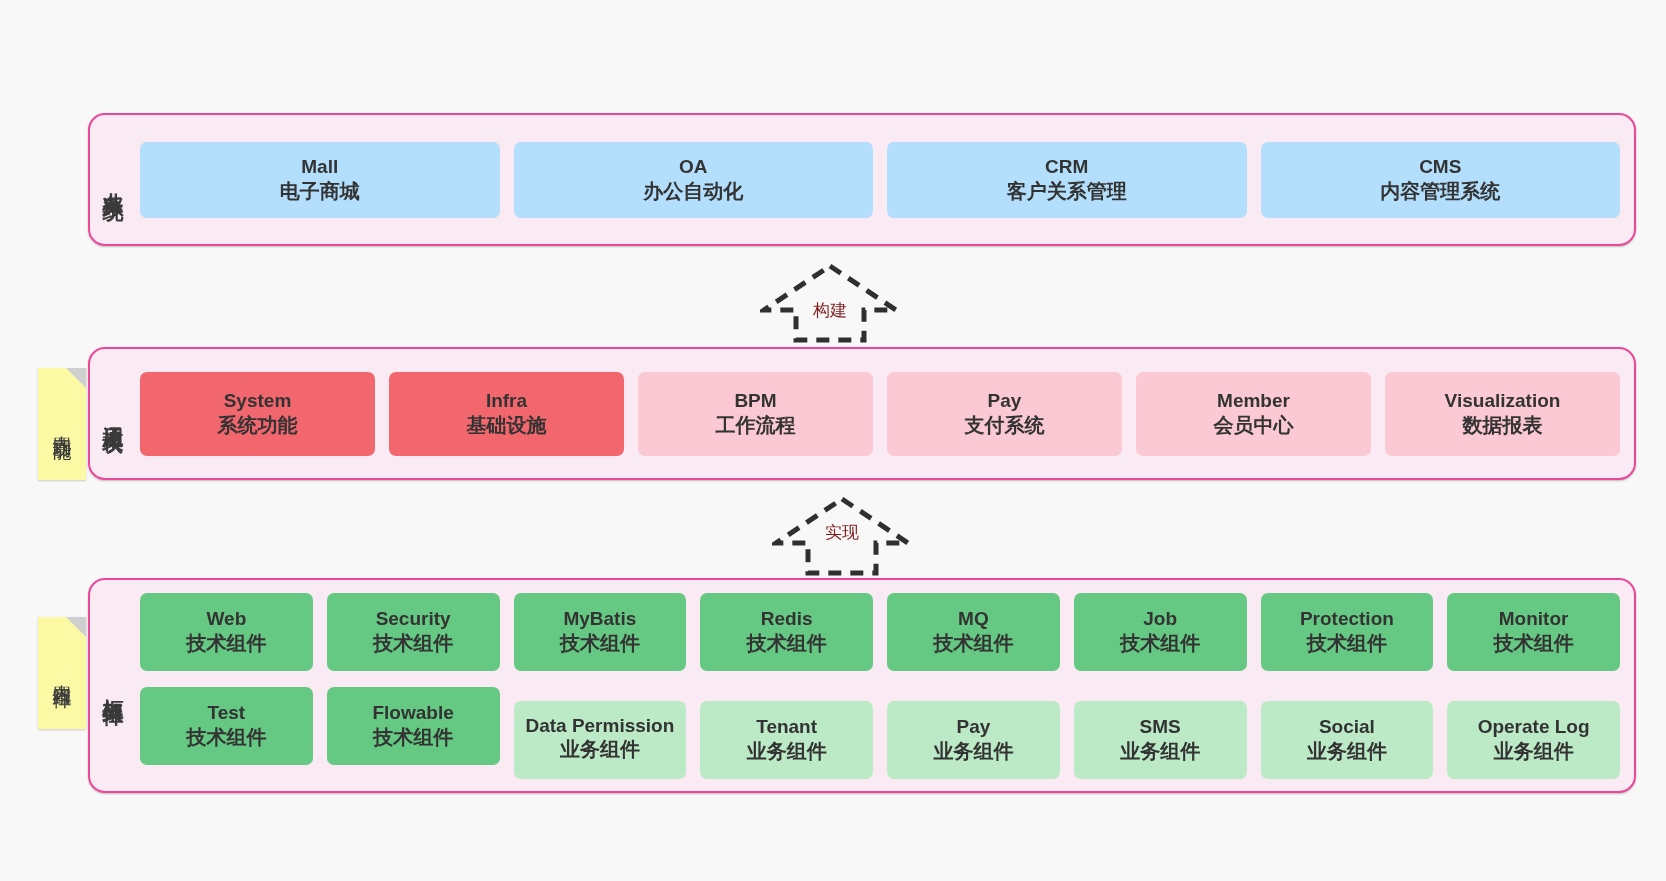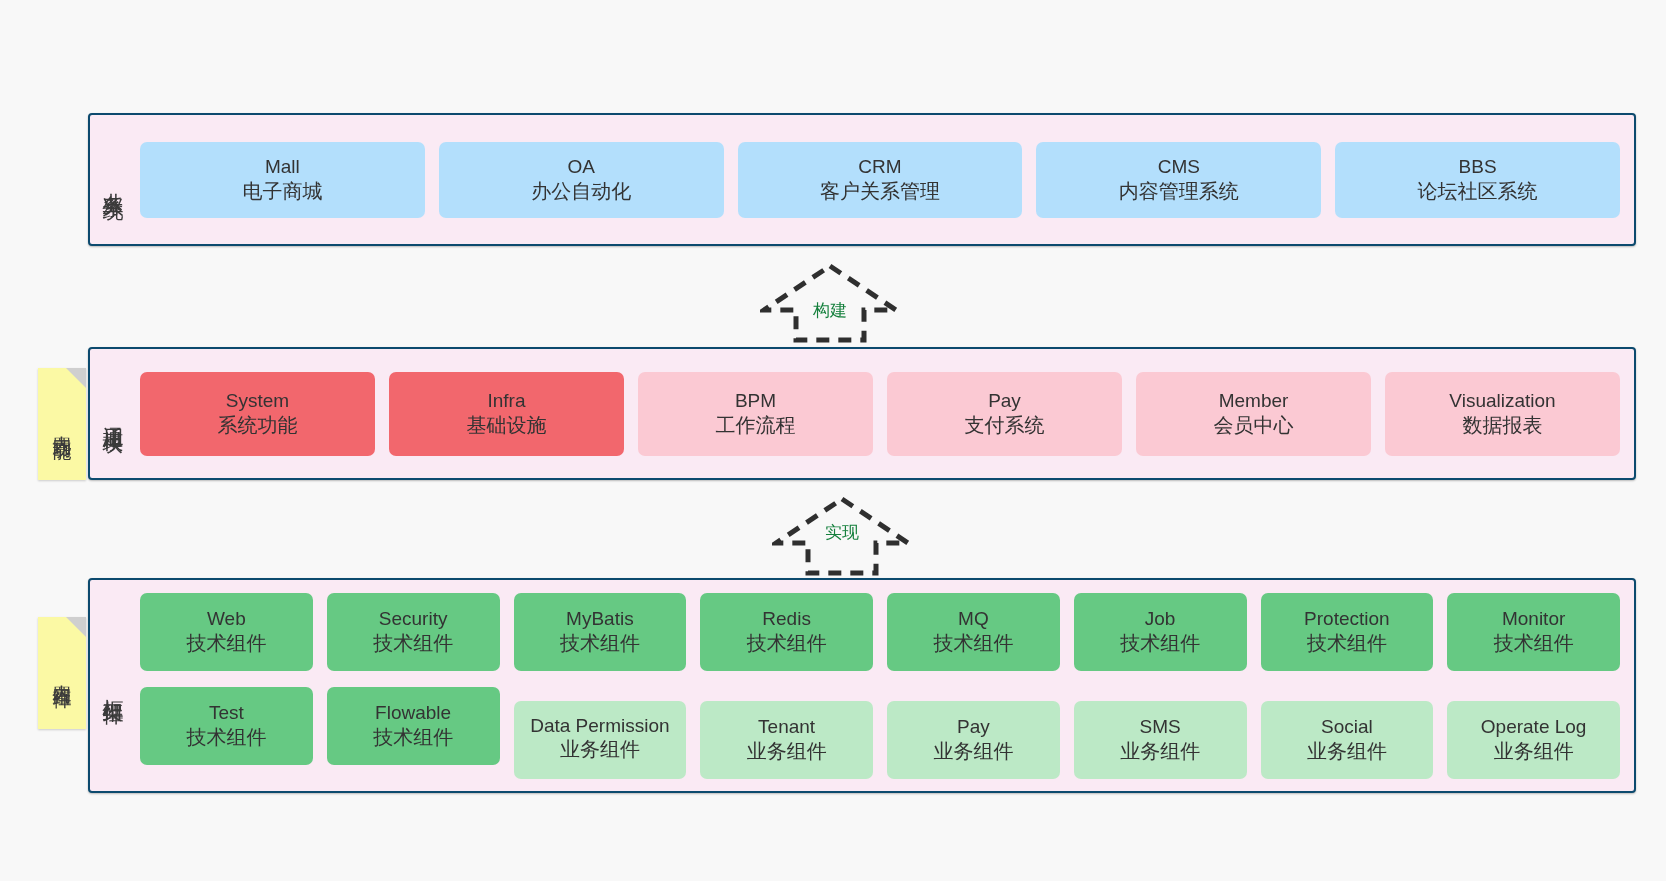--- a/index.html
+++ b/index.html
@@ -10,26 +10,27 @@
     color:#333;
     overflow:hidden;
     position:relative;
   }
   .canvas{position:absolute;inset:0;}
 
   
   .layer{
     position:absolute;
     background:#faeaf4;
-    border:2px solid #0c4a6e;
-    border-radius:4px;
+    border:2px solid #ec4899;
+    border-radius:17px;
     box-sizing:border-box;
     display:flex;
     align-items:stretch;
     box-shadow:0 1px 2px rgba(0,0,0,.25);
+    font-weight:bold;
   }
   .layer-title{
     flex:0 0 46px;
     display:flex;
     align-items:center;
     justify-content:center;
     font-size:21px;
     line-height:1.14;
     color:#3a3a3a;
     writing-mode:vertical-rl;
@@ -97,21 +98,21 @@
   }
 
   
   .arrow{position:absolute;}
   .arrow .lbl{
     position:absolute;
     left:50%;
     transform:translateX(-50%);
     bottom:4px;
     font-size:17px;
-    color:#15803d;
+    color:#7f1d1d;
     white-space:nowrap;
   }
 </style>
 </head>
 <body>
 
 <div class="canvas">
 
   <div class="layer" id="layer-business" style="left:88px;top:113px;width:1548px;height:133px;">
     <div class="layer-title">业务系统</div>
@@ -125,24 +126,20 @@
         <span class="en">OA</span>
         <span class="cn">办公自动化</span>
       </div>
       <div class="card blue">
         <span class="en">CRM</span>
         <span class="cn">客户关系管理</span>
       </div>
       <div class="card blue">
         <span class="en">CMS</span>
         <span class="cn">内容管理系统</span>
-      </div>
-      <div class="card blue">
-        <span class="en">BBS</span>
-        <span class="cn">论坛社区系统</span>
       </div>
 
     </div>
   </div>
 
   <div class="arrow" style="left:760px;top:262px;width:140px;height:82px;">
     <svg width="140" height="82" viewBox="0 0 140 82">
       <path d="M70 4 L136 48 L104 48 L104 78 L36 78 L36 48 L4 48 Z" fill="none" stroke="#2f2f2f" stroke-width="5" stroke-dasharray="13 9" stroke-linejoin="miter"></path>
     </svg>
     <span class="lbl" style="bottom:22px;">构建</span>

